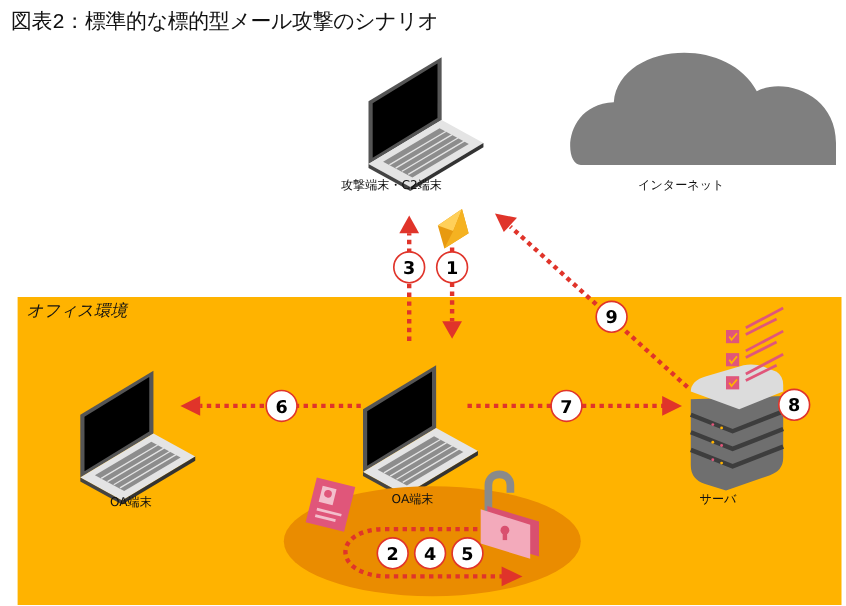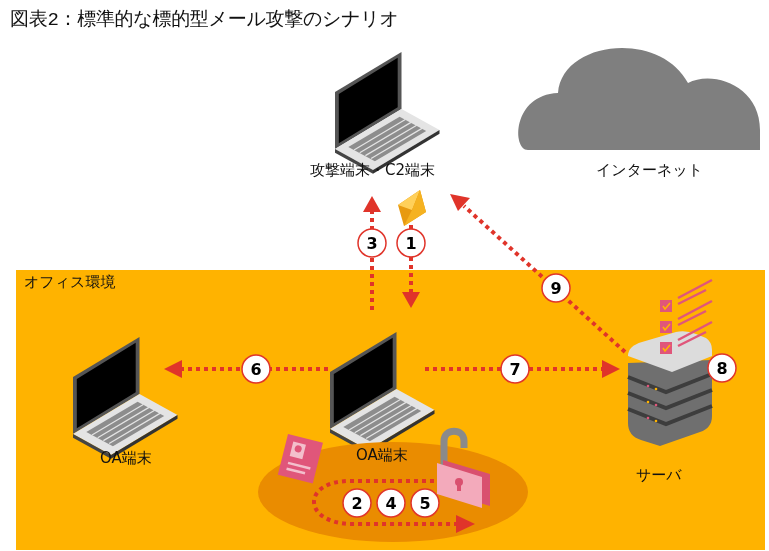--- a/index.html
+++ b/index.html
@@ -1,21 +1,21 @@
 <!DOCTYPE html>
 <html><head>
 <meta charset="utf-8">
 <style>
   html, body { margin:0; padding:0; background:#ffffff; }
   body { width:769px; height:551px; position:relative; overflow:hidden;
          font-family:"DejaVu Sans", "Liberation Sans", sans-serif; color:#111; }
   .title { position:absolute; left:10px; top:6px; font-size:19px; letter-spacing:-0.3px;font-family:Liberation Mono, monospace; }
   .office { position:absolute; left:16px; top:270px; width:749px; height:280px; background:#ffb300; }
-  .office-label { position:absolute; left:24px; top:273px; font-size:15px; }
-  .label { position:absolute; font-size:15px; white-space:nowrap; }
+  .office-label { position:absolute; left:24px; top:273px; font-size:15px;font-style:italic; }
+  .label { position:absolute; font-size:11px; white-space:nowrap; }
   svg.diagram { position:absolute; left:0; top:0; }
   .step-num { font-family:"DejaVu Sans", sans-serif; font-weight:bold; font-size:16px; }
 </style>
 </head>
 <body>
 
 <div class="title">図表2：標準的な標的型メール攻撃のシナリオ</div>
 
 <div class="office"></div>
 <div class="office-label">オフィス環境</div>
@@ -180,16 +180,16 @@
     <circle cx="391" cy="503" r="14" fill="#fff" stroke="#e0342a" stroke-width="1.5"></circle>
     <text x="391" y="509" text-anchor="middle" class="step-num">4</text>
   </g>
   <g>
     <circle cx="425" cy="503" r="14" fill="#fff" stroke="#e0342a" stroke-width="1.5"></circle>
     <text x="425" y="509" text-anchor="middle" class="step-num">5</text>
   </g>
 </svg>
 
 <div class="label" style="left:310px; top:161px;">攻撃端末・C2端末</div>
-<div class="label" style="left:596px; top:161px;">インターネット</div>
+<div class="label" style="left:580px; top:161px;">インターネット</div>
 <div class="label" style="left:100px; top:449px;">OA端末</div>
 <div class="label" style="left:356px; top:446px;">OA端末</div>
-<div class="label" style="left:636px; top:466px;">サーバ</div>
+<div class="label" style="left:636px; top:446px;">サーバ</div>
 
 </body></html>

